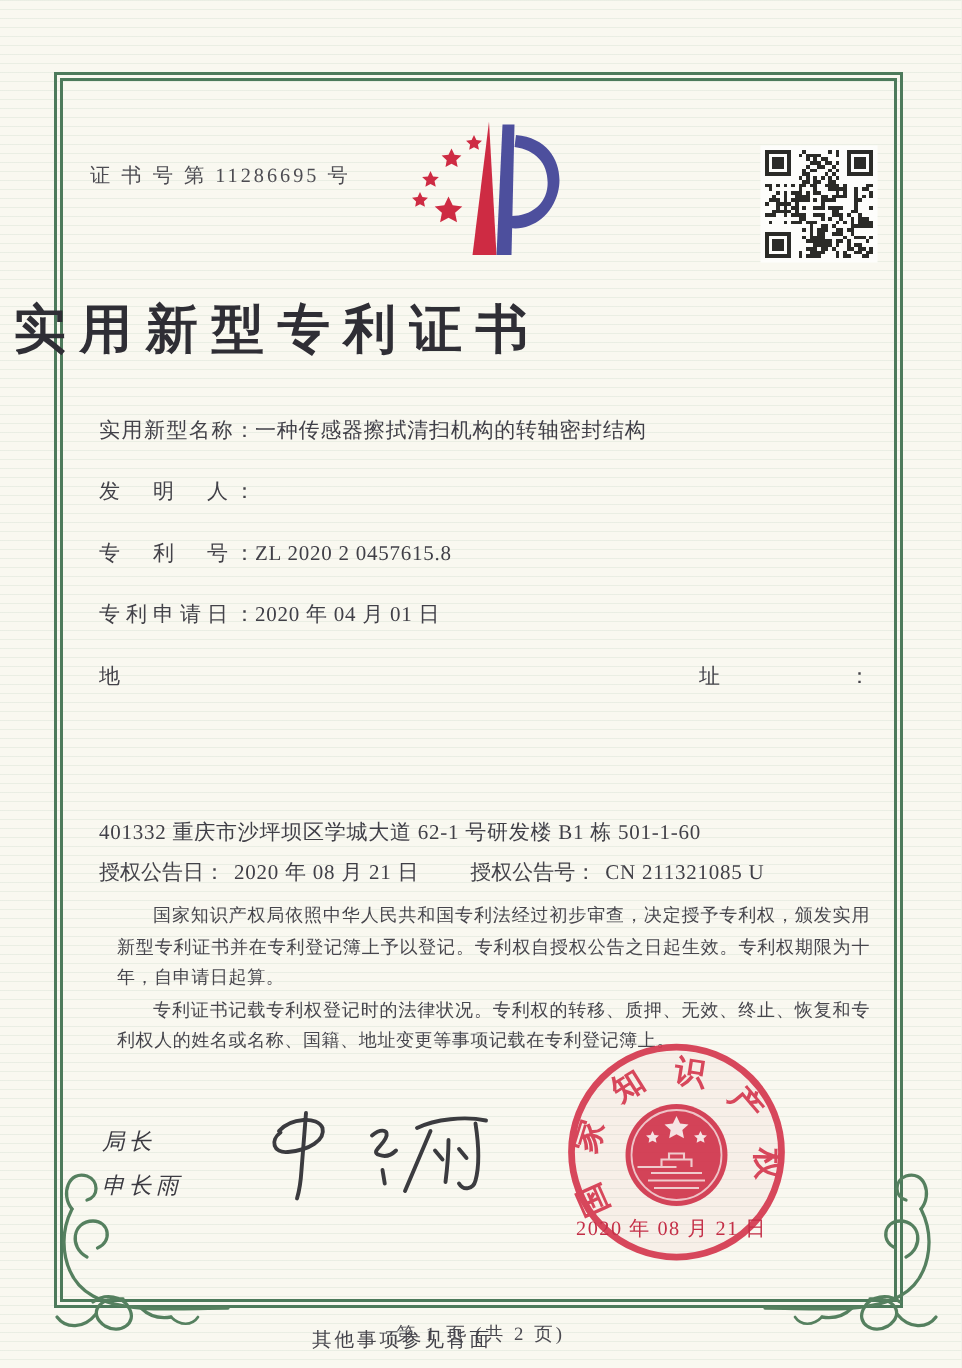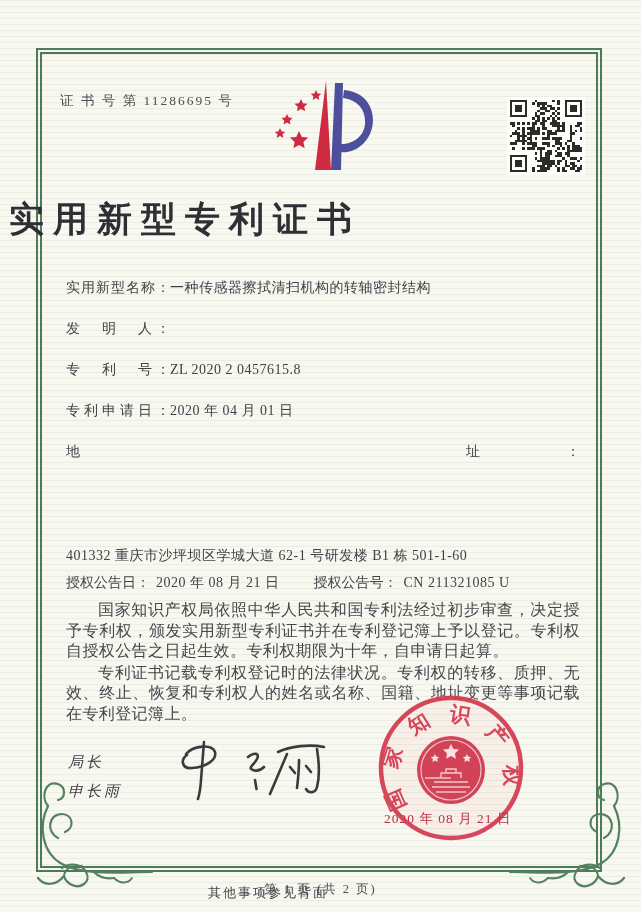--- a/index.html
+++ b/index.html
@@ -16,21 +16,21 @@
         rgba(124,164,136,0.12) 0px, rgba(124,164,136,0.12) 1px,
         rgba(124,164,136,0.0) 1px, rgba(124,164,136,0.0) 6px),
       #f9f8f0;
   }
   .frame{
     position:absolute;left:36px;top:48px;right:39px;bottom:40px;
     border:6px double #4d7a5b;
     pointer-events:none;
   }
   .cert-no{
-    position:absolute;left:60px;top:92px;
+    position:absolute;left:60px;top:108px;
     font-size:13.5px;color:#4d4c52;letter-spacing:2px;
   }
   .logo{position:absolute;left:272px;top:78px;width:102px;height:108px;}
   .qr{position:absolute;left:507px;top:97px;width:78px;height:78px;background:#fdfdfb;padding:3px;box-sizing:border-box;}
   .title{
     position:absolute;left:0;right:0;top:196px;
     text-align:left;font-size:35px;font-weight:bold;
     letter-spacing:9px;color:#2f2e35;text-indent:9px;
   }
   .content{
@@ -46,22 +46,22 @@
   }
   .f-value{flex:1;letter-spacing:0.5px;}
   .f-value.addr-v{max-width:402px;}
   .grant-row{display:flex;line-height:19px;margin-bottom:6px;}
   .grant-row .pair{display:flex;}
   .grant-row .pair.second{margin-left:34px;text-align:center;}
   .g-label{color:#434249;}
   .g-value{margin-left:6px;letter-spacing:0.5px;}
   .paras{margin-top:8px;}
   .para{
-    font-size:16px;line-height:20.5px;color:#47464d;
-    text-indent:2em;text-align:justify;margin:0 0 1px 0;
+    font-size:12px;line-height:20.5px;color:#47464d;
+    text-indent:2em;text-align:justify;margin:0 0 1px 12px;
     letter-spacing:0.4px;
   }
   .officer{
     position:absolute;left:68px;top:748px;
     font-size:15px;color:#3c3b42;letter-spacing:3px;line-height:29px;
   }
   .officer div{white-space:nowrap;font-style:italic;}
   .signature{position:absolute;left:168px;top:736px;width:168px;height:68px;}
   .seal{position:absolute;left:366px;top:686px;width:170px;height:170px;opacity:0.92;}
   .seal-date{

